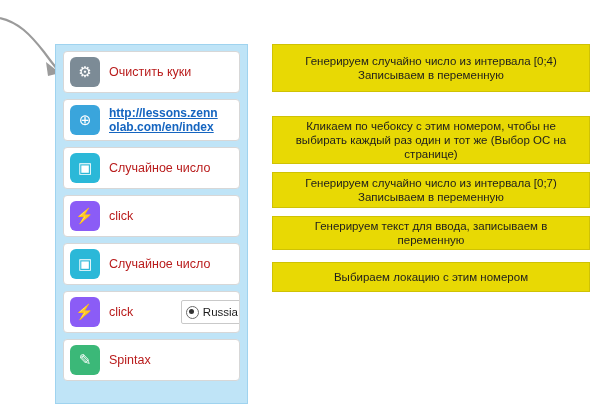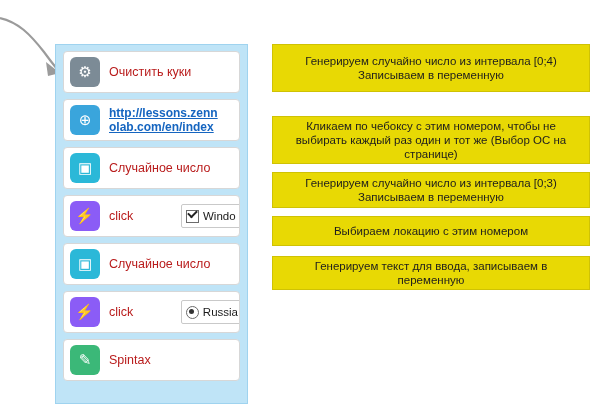--- a/index.html
+++ b/index.html
@@ -179,24 +179,20 @@
         <div class="node-icon ic-blue" style="font-size: 15px;">⊕</div>
         <div class="node-label link" style="max-width: 112px;">http://lessons.zennolab.com/en/index</div>
       </div>
       <div class="node">
         <div class="node-icon ic-cyan" style="font-size: 15px;">▣</div>
         <div class="node-label">Случайное число</div>
       </div>
       <div class="node">
         <div class="node-icon ic-purple" style="font-size: 15px;">⚡</div>
         <div class="node-label">click</div>
-        <div class="node-field">
-          <span class="chk checked"></span>
-          <span>Windo</span>
-        </div>
       </div>
       <div class="node">
         <div class="node-icon ic-cyan" style="font-size: 15px;">▣</div>
         <div class="node-label">Случайное число</div>
       </div>
       <div class="node">
         <div class="node-icon ic-purple" style="font-size: 15px;">⚡</div>
         <div class="node-label">click</div>
         <div class="node-field">
           <span class="radio on"></span>
@@ -205,18 +201,18 @@
       </div>
       <div class="node">
         <div class="node-icon ic-green" style="font-size: 15px;">✎</div>
         <div class="node-label">Spintax</div>
       </div>
     </div>
 
   <div class="comments">
       <div class="comment" style="height: 48px; margin-bottom: 24px;">Генерируем случайно число из интервала [0;4) Записываем в переменную</div>
       <div class="comment" style="height: 48px; margin-bottom: 8px;">Кликаем по чебоксу с этим номером, чтобы не выбирать каждый раз один и тот же (Выбор ОС на странице)</div>
-      <div class="comment" style="height: 36px; margin-bottom: 8px;">Генерируем случайно число из интервала [0;3) Записываем в переменную</div>
+      <div class="comment" style="height: 36px; margin-bottom: 8px;">Генерируем случайно число из интервала [0;7) Записываем в переменную</div>
+      <div class="comment" style="height: 34px; margin-bottom: 12px;">Генерируем текст для ввода, записываем в переменную</div>
       <div class="comment" style="height: 30px; margin-bottom: 10px;">Выбираем локацию с этим номером</div>
-      <div class="comment" style="height: 34px; margin-bottom: 12px;">Генерируем текст для ввода, записываем в переменную</div>
     </div>
 
 </div>
 
 </body></html>

